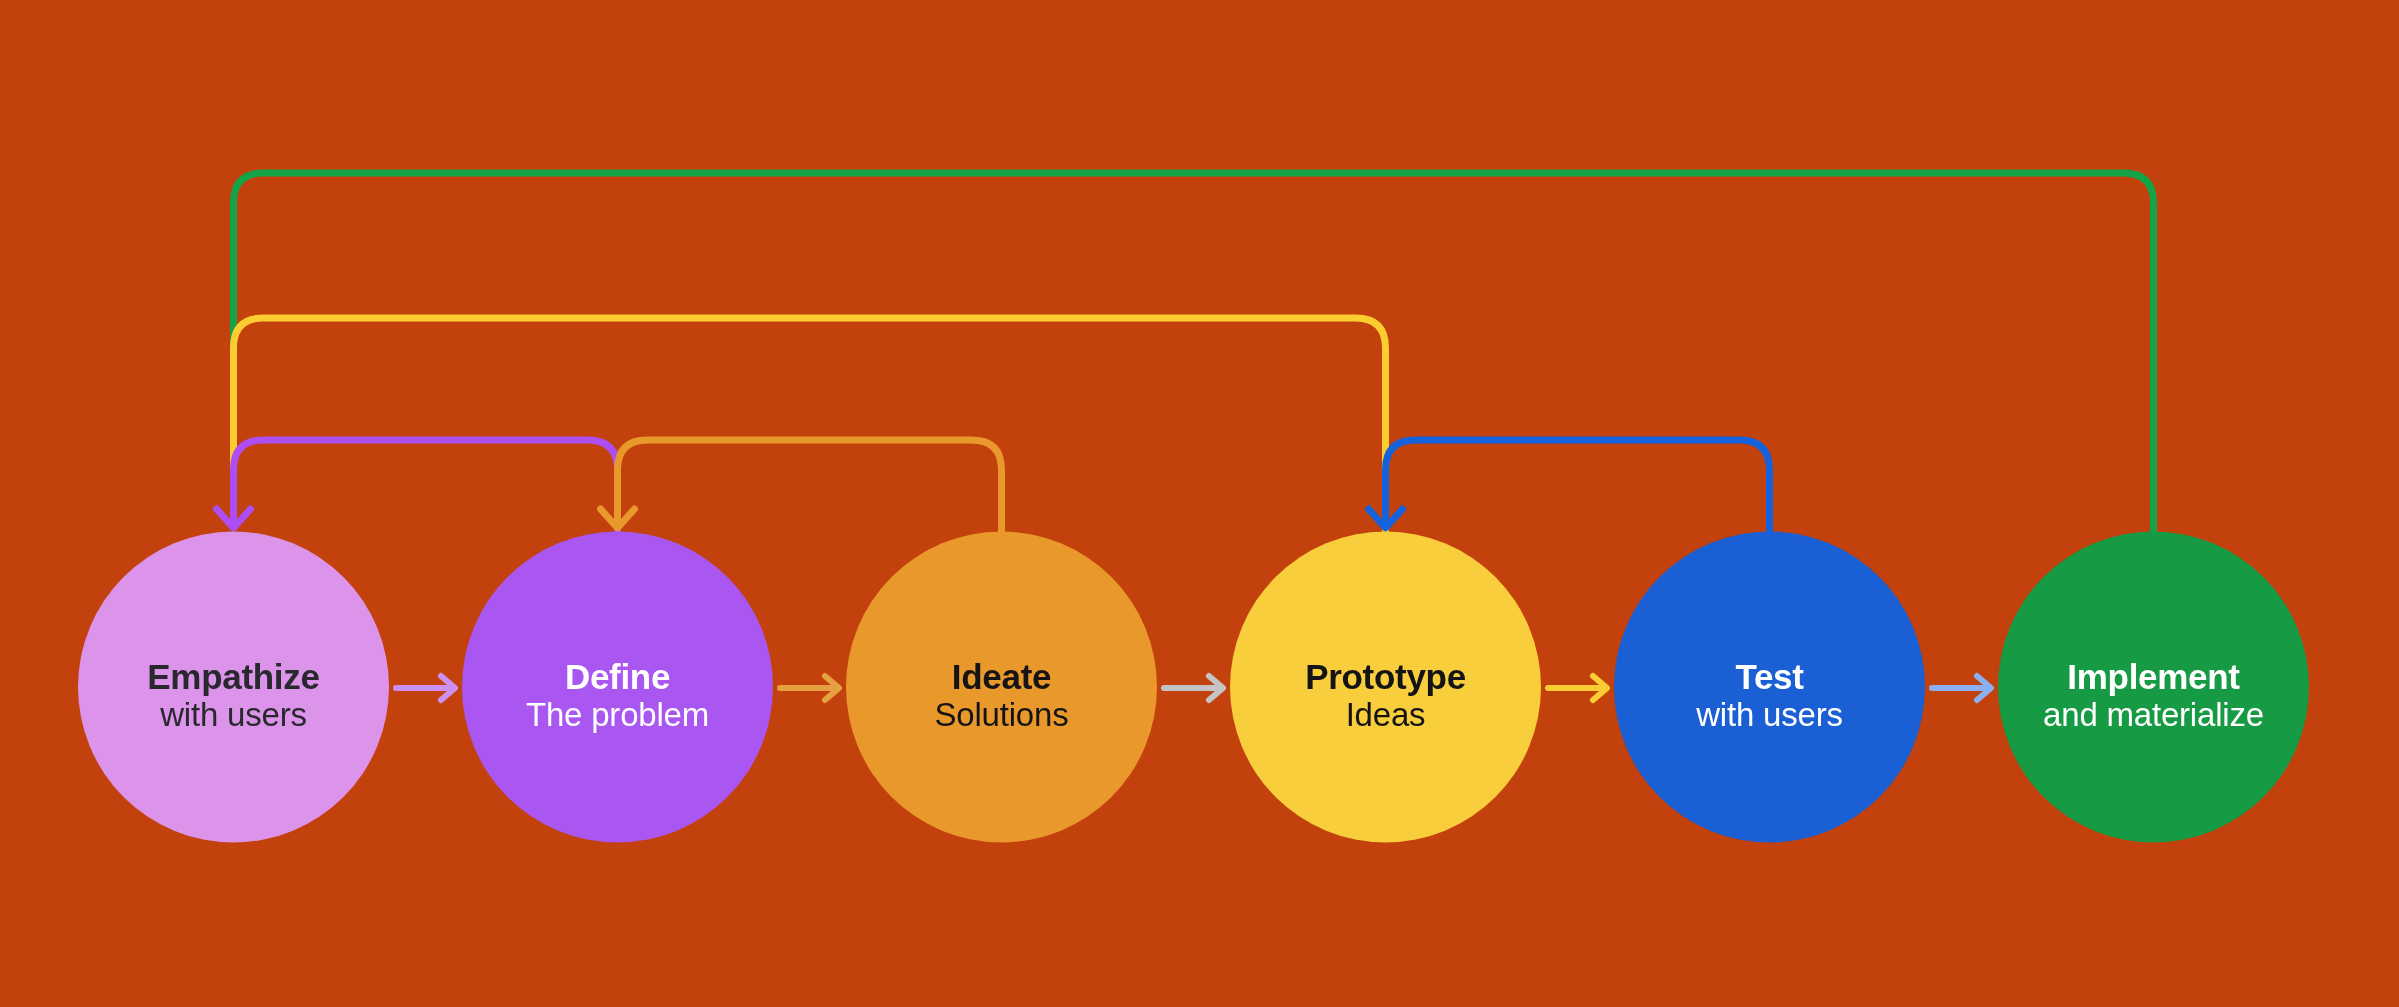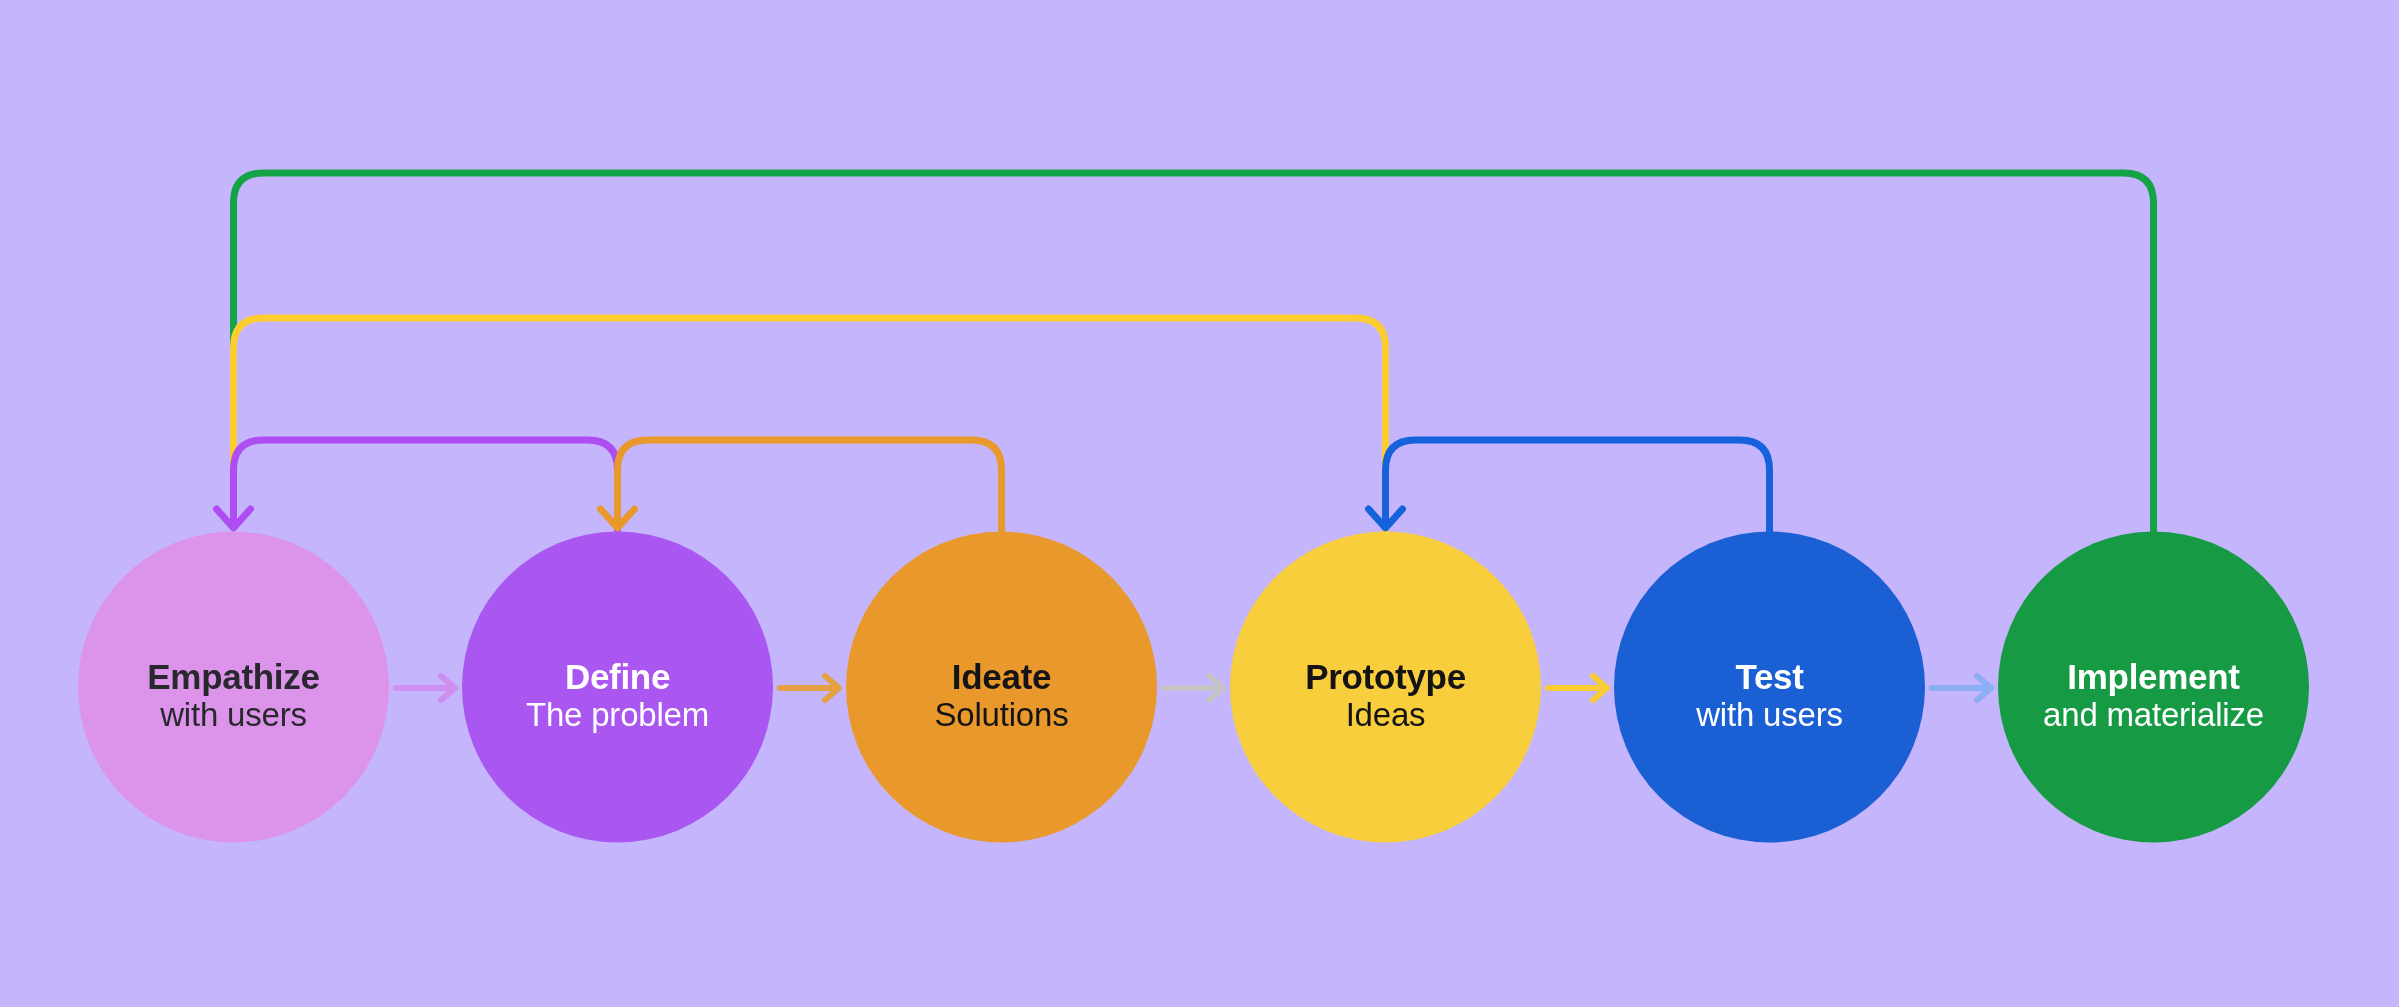--- a/index.html
+++ b/index.html
@@ -4,21 +4,21 @@
 <style>
   html, body {
     margin: 0;
     padding: 0;
     background: #ffffff;
   }
   .canvas {
     position: relative;
     width: 2399px;
     height: 1007px;
-    background: #c4b5fd;
+    background: #c2410c;
     overflow: hidden;
     font-family: "Liberation Sans", sans-serif;
   }
   svg text {
     font-family: "Liberation Sans", sans-serif;
   }
   .stage-title {
     font-size: 35px;
     font-weight: 700;
     letter-spacing: -0.3px;

